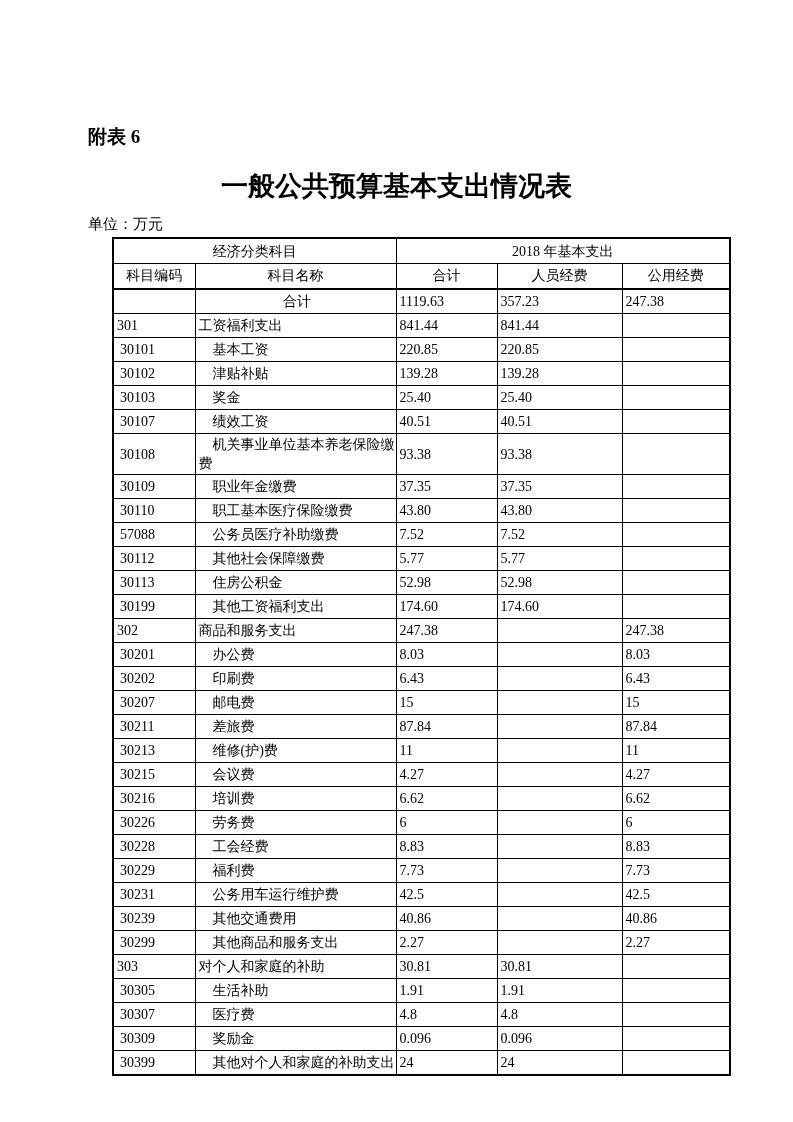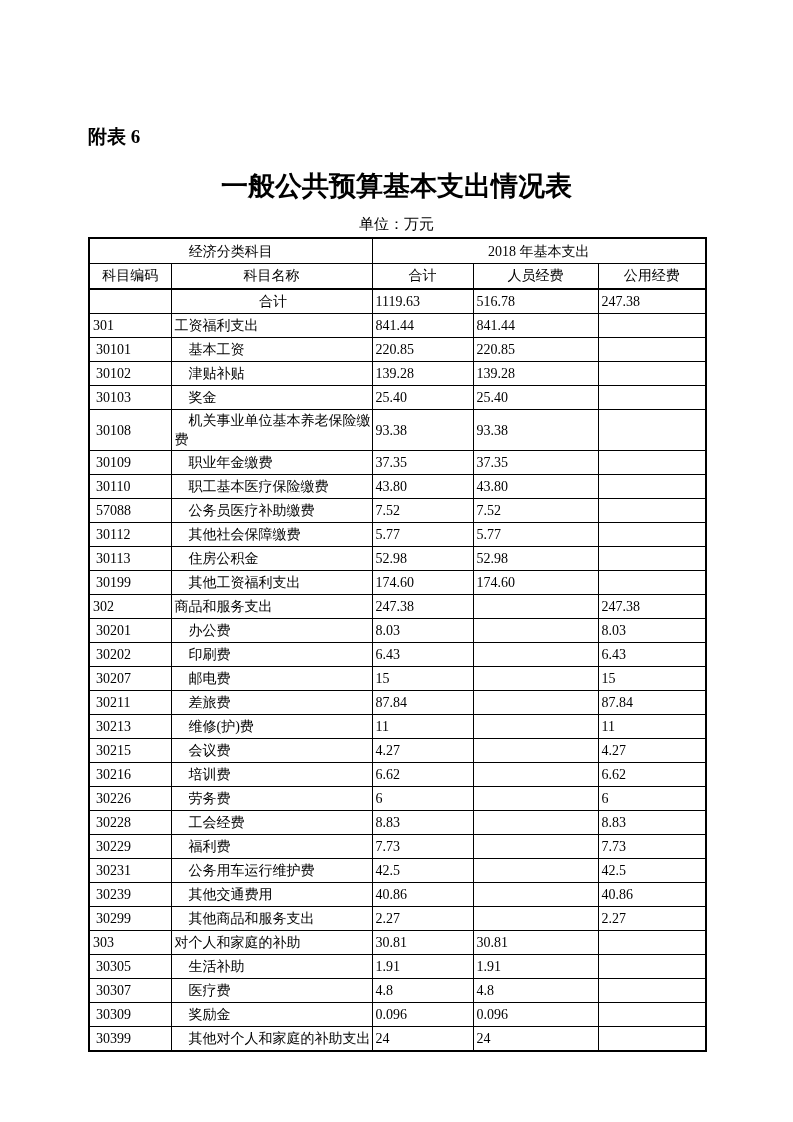--- a/index.html
+++ b/index.html
@@ -28,29 +28,30 @@
   }
   .doc-title {
     font-size: 27px;
     font-weight: bold;
     text-align: center;
     margin: 21px 0 0 0;
     line-height: 32px;
   }
   .unit-label {
     font-size: 15px;
-    text-align: center;
+    text-align: left;
     margin: 13px 0 3px 0;
     line-height: 19px;
   }
   table.budget {
     border-collapse: collapse;
     table-layout: fixed;
     width: 617px;
     border: 2px solid #000;
+    margin-left: 24px;
   }
   table.budget th,
   table.budget td {
     border: 1px solid #000;
     font-size: 14px;
     font-weight: normal;
     line-height: 19px;
     overflow: hidden;
   }
   table.budget th {
@@ -105,21 +106,21 @@
         <th>合计</th>
         <th>人员经费</th>
         <th>公用经费</th>
       </tr>
     </thead>
     <tbody id="table-body">
         <tr class="level-grand">
           <td class="col-code"></td>
           <td class="col-name">合计</td>
           <td class="col-total">1119.63</td>
-          <td class="col-personnel">516.78</td>
+          <td class="col-personnel">357.23</td>
           <td class="col-public">247.38</td>
         </tr>
         <tr class="level-top">
           <td class="col-code">301</td>
           <td class="col-name">工资福利支出</td>
           <td class="col-total">841.44</td>
           <td class="col-personnel">841.44</td>
           <td class="col-public"></td>
         </tr>
         <tr class="level-sub">
@@ -137,20 +138,27 @@
           <td class="col-public"></td>
         </tr>
         <tr class="level-sub">
           <td class="col-code">30103</td>
           <td class="col-name">奖金</td>
           <td class="col-total">25.40</td>
           <td class="col-personnel">25.40</td>
           <td class="col-public"></td>
         </tr>
         <tr class="level-sub">
+          <td class="col-code">30107</td>
+          <td class="col-name">绩效工资</td>
+          <td class="col-total">40.51</td>
+          <td class="col-personnel">40.51</td>
+          <td class="col-public"></td>
+        </tr>
+        <tr class="level-sub">
           <td class="col-code">30108</td>
           <td class="col-name">机关事业单位基本养老保险缴费</td>
           <td class="col-total">93.38</td>
           <td class="col-personnel">93.38</td>
           <td class="col-public"></td>
         </tr>
         <tr class="level-sub">
           <td class="col-code">30109</td>
           <td class="col-name">职业年金缴费</td>
           <td class="col-total">37.35</td>

